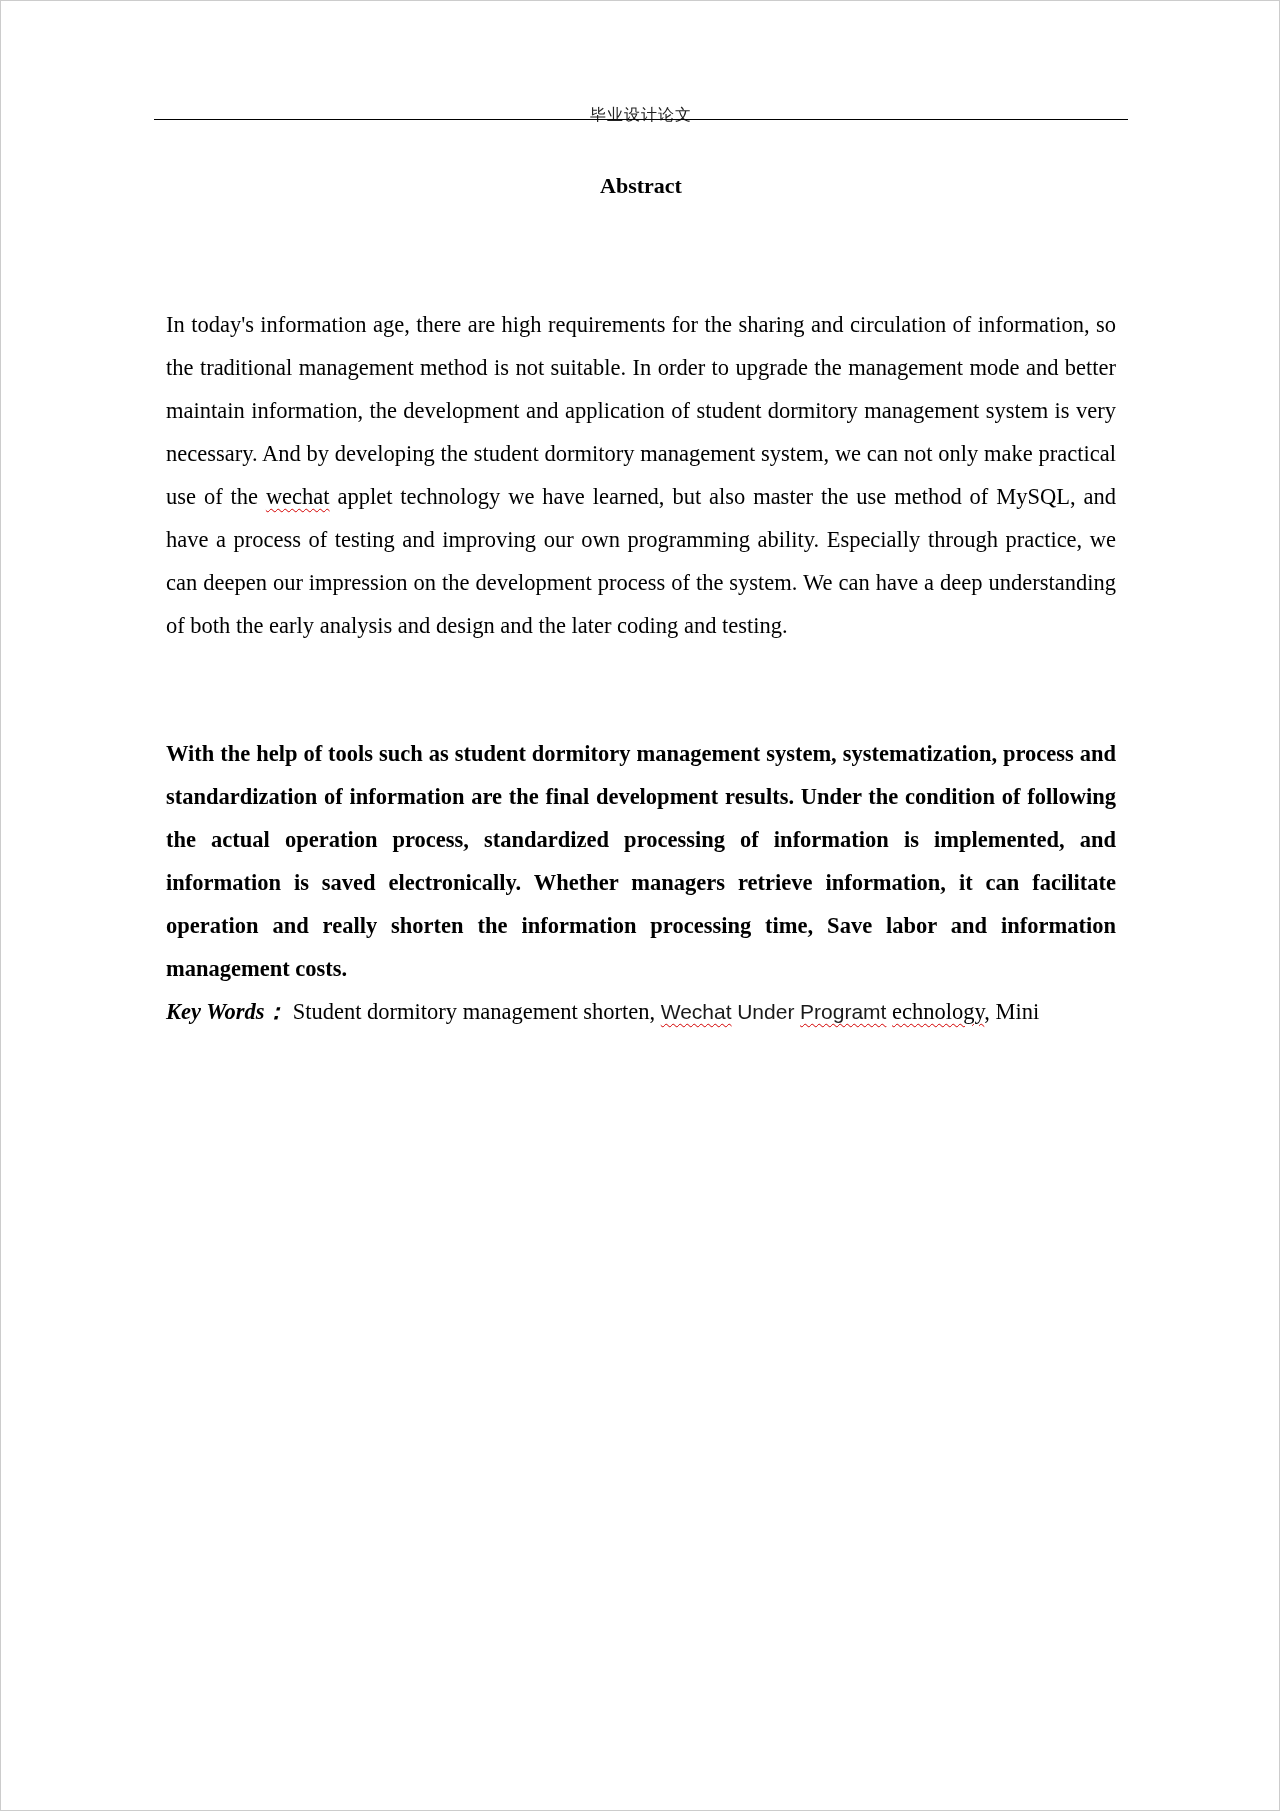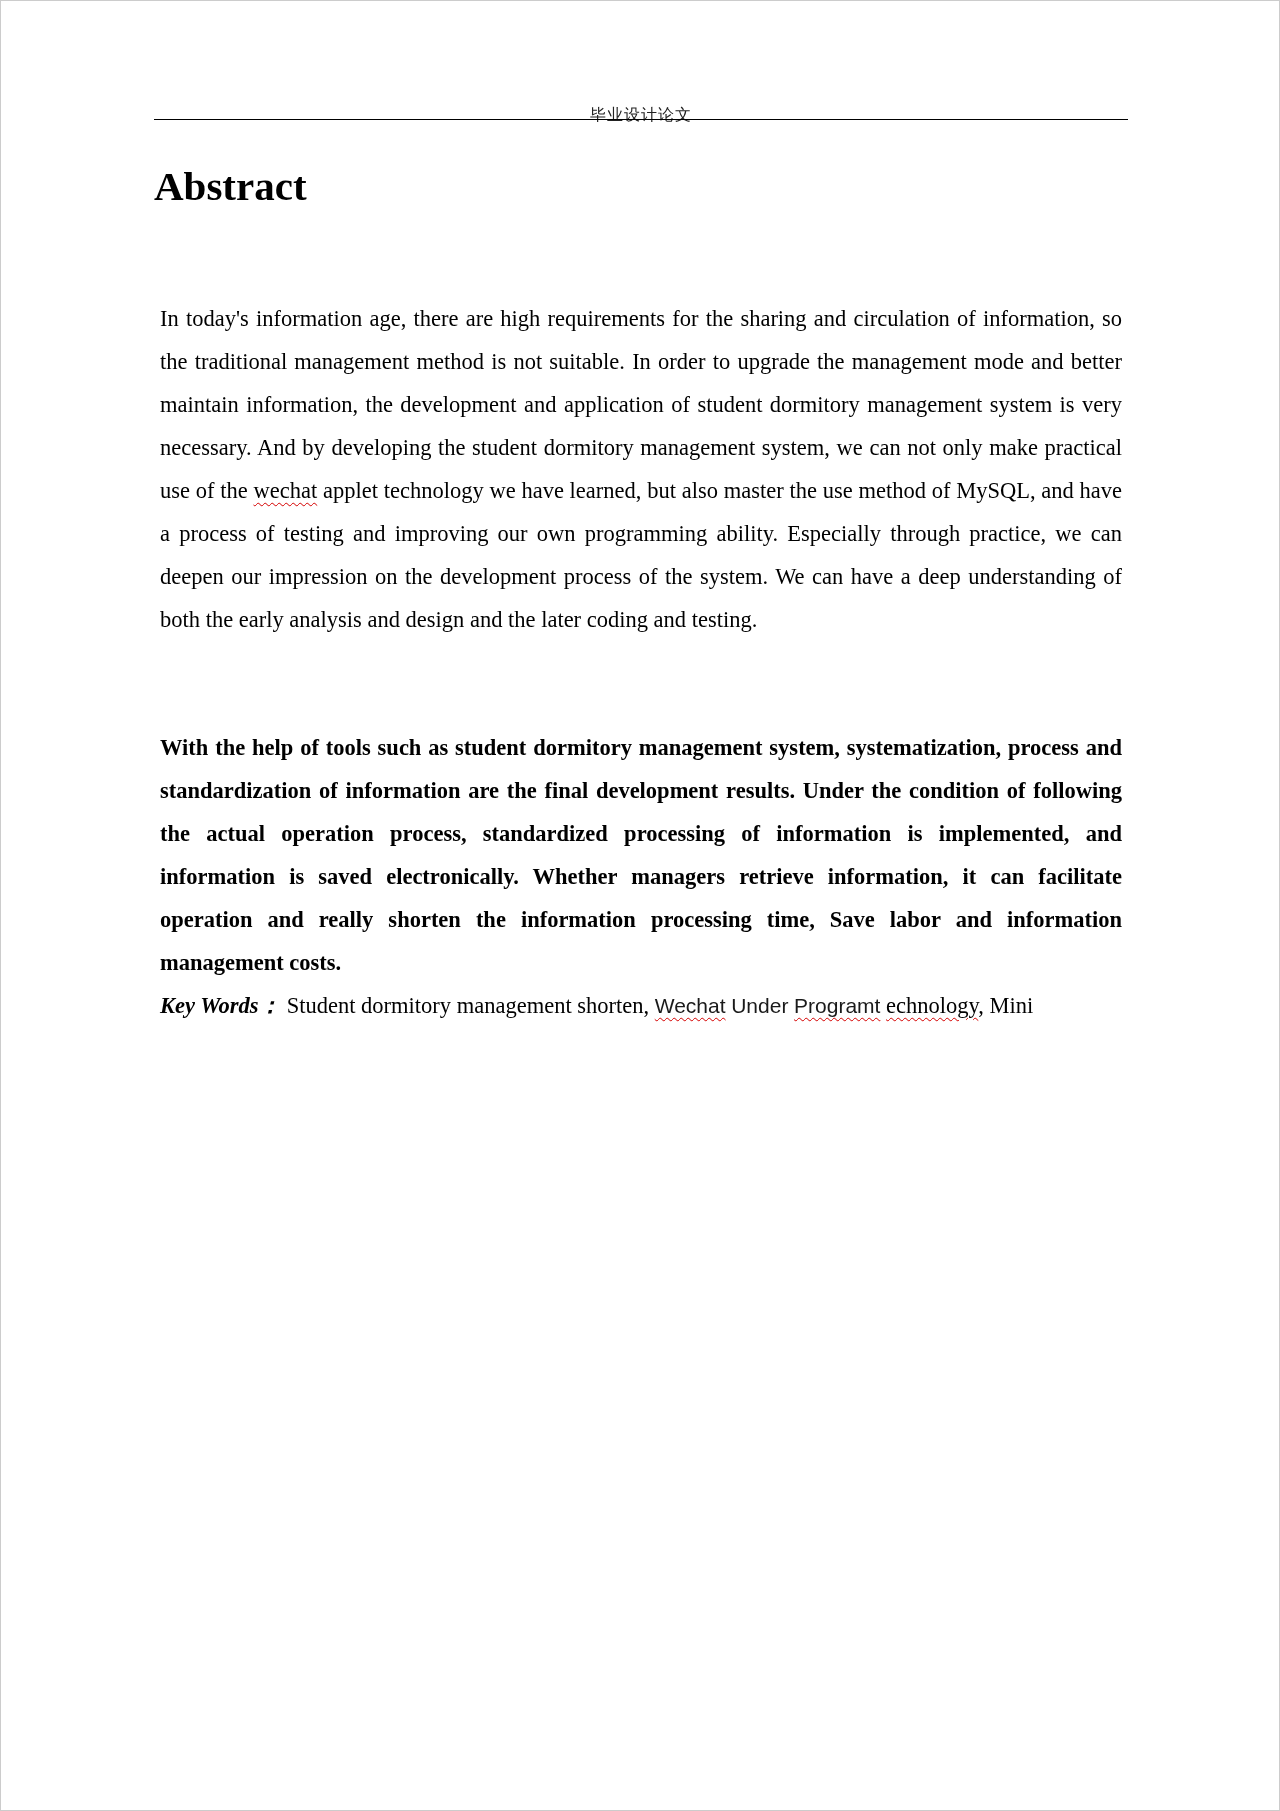--- a/index.html
+++ b/index.html
@@ -41,41 +41,42 @@
       top: 118px;
       width: 974px;
       height: 0;
       border-top: 1.5px solid #000000;
     }
     .title {
       position: absolute;
       left: 153px;
       width: 974px;
       top: 164px;
+      text-align: center;
       font-family: "Liberation Serif", serif;
       font-weight: bold;
-      font-size: 41px;
+      font-size: 22px;
       line-height: 42px;
       color: #000000;
     }
     .body-text {
       position: absolute;
       left: 153px;
       width: 974px;
       font-family: "Liberation Serif", serif;
       font-size: 22.5px;
       line-height: 43px;
       color: #000000;
       text-align: justify;
     }
     .para1 { top: 290px; }
     .para2 { top: 719px; font-weight: bold; }
     .keywords { top: 977px; }
     .body-text p {
-      margin: 6px;
+      margin: 12px;
     }
     .spell {
       text-decoration: underline wavy #d40000;
       text-decoration-thickness: 1px;
       text-underline-offset: 4px;
     }
     .kw-label {
       font-weight: bold;
       font-style: italic;
     }

